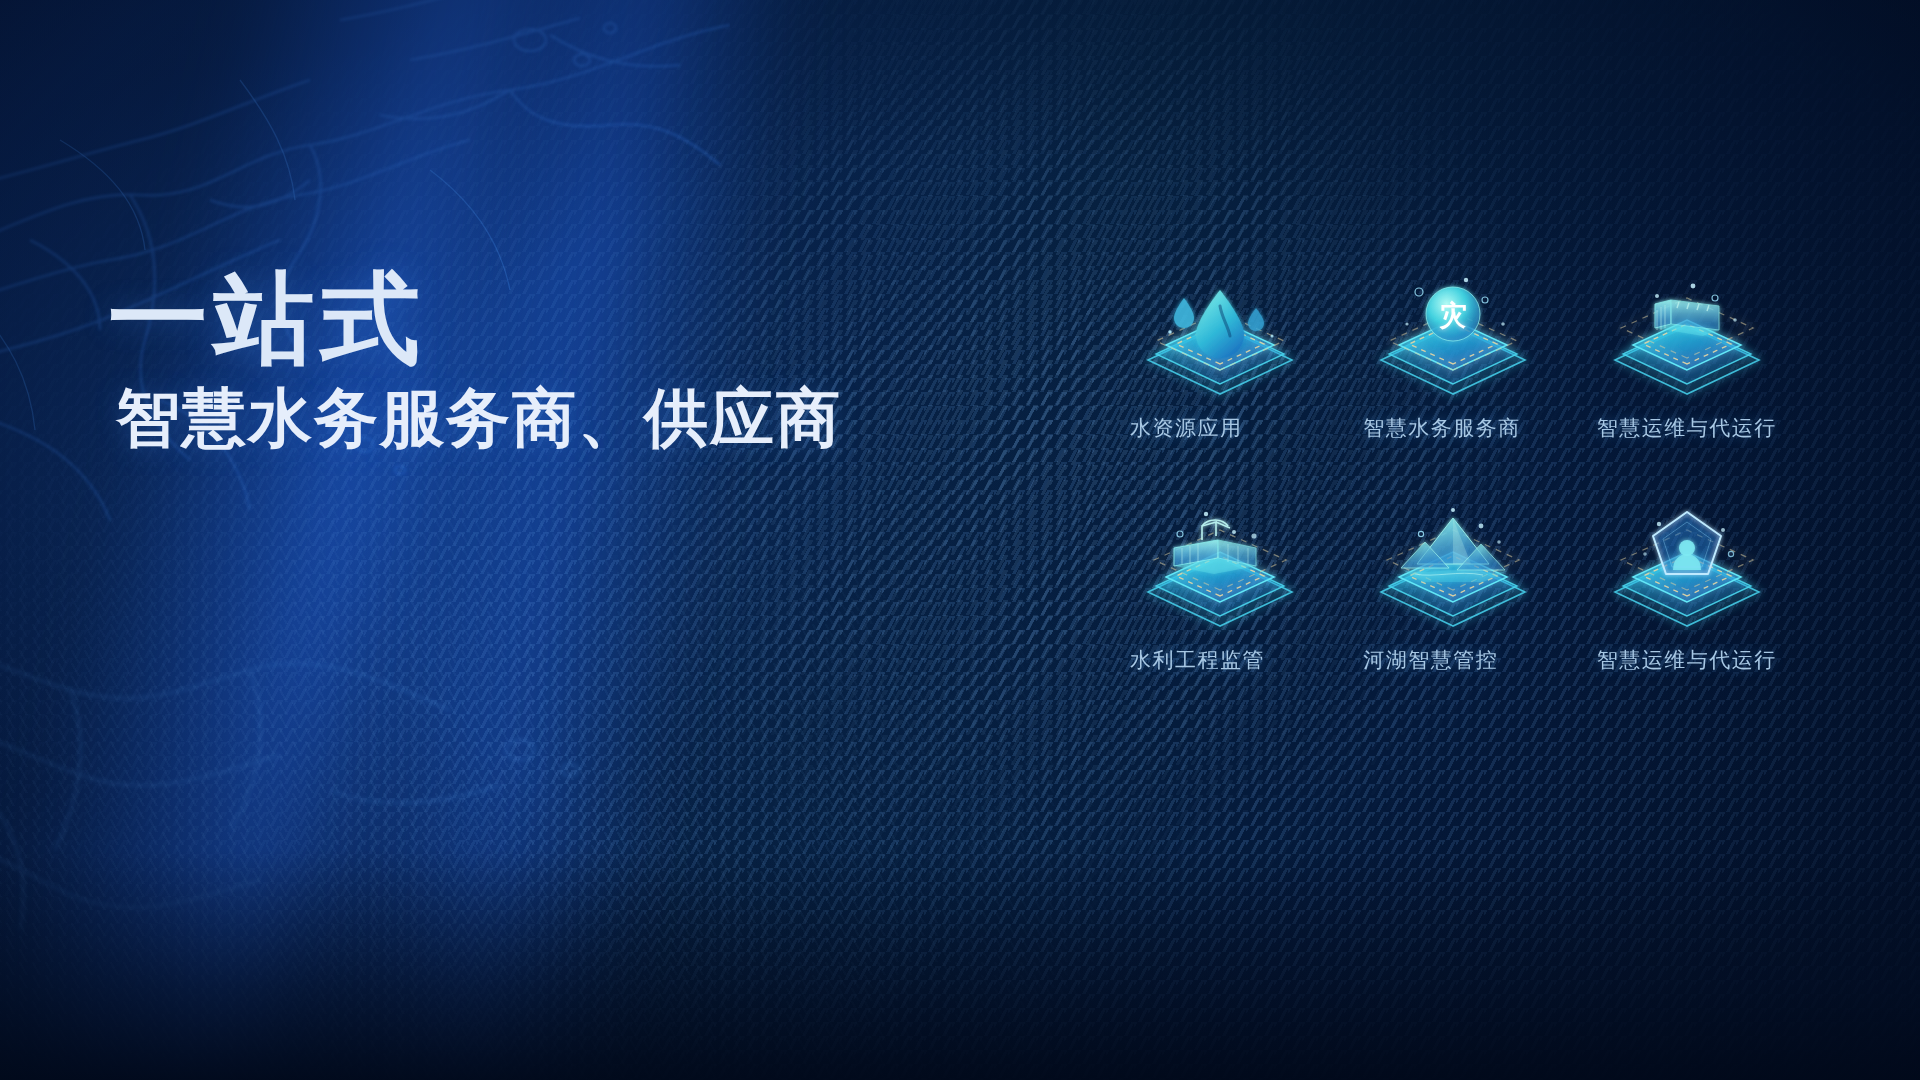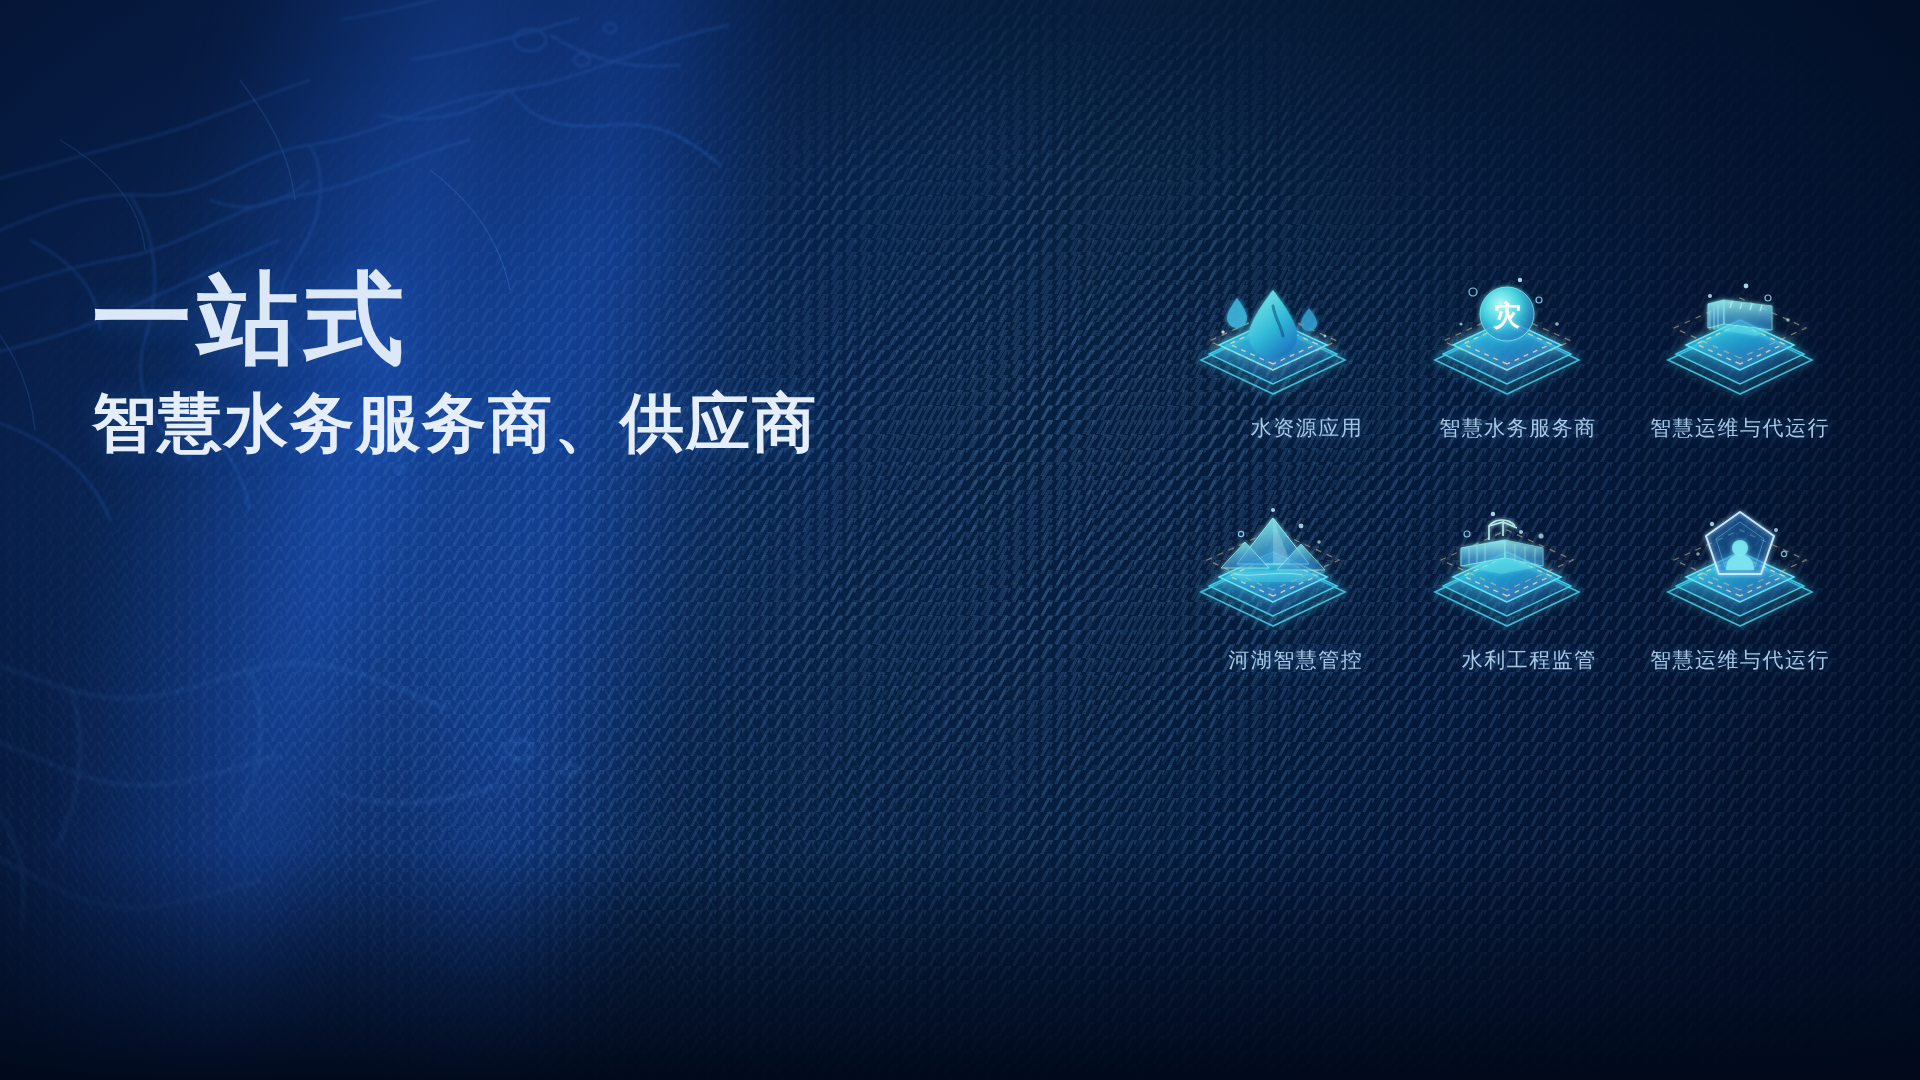--- a/index.html
+++ b/index.html
@@ -150,61 +150,62 @@
     position: absolute;
     left: 0; right: 0; bottom: 0;
     height: 230px;
     pointer-events: none;
     background: linear-gradient(180deg, rgba(2,14,36,0) 0%, rgba(2,12,32,0.65) 60%, rgba(1,9,26,0.95) 100%);
   }
 
   
   .headline-block {
     position: absolute;
-    left: 92px;
+    left: 108px;
     top: 268px;
     width: 900px;
   }
   .headline-main {
     font-size: 100px;
     line-height: 1.0;
     font-weight: 700;
     color: #dce8f8;
     letter-spacing: 6px;
     margin: 0 0 22px 0;
     text-shadow: 0 2px 30px rgba(60,130,230,0.35);
     white-space: nowrap;
   }
   .headline-sub {
     font-size: 64px;
     line-height: 1.05;
     font-weight: 700;
     color: #e6eefb;
     letter-spacing: 2px;
-    margin: 0;
+    margin: 8px;
     padding-left: 0px;
     text-shadow: 0 2px 26px rgba(60,130,230,0.30);
     white-space: nowrap;
+    font-family: Liberation Mono, monospace;
   }
 
   
   .icon-grid {
     position: absolute;
     left: 1130px;
     top: 272px;
     width: 700px;
     display: grid;
     grid-template-columns: repeat(3, 1fr);
     grid-row-gap: 62px;
     grid-column-gap: 0px;
   }
   .icon-cell {
     display: flex;
     flex-direction: column;
-    align-items: flex-end;
+    align-items: flex-start;
     justify-content: flex-start;
   }
   .icon-art {
     position: relative;
     width: 180px;
     height: 130px;
   }
   .icon-art svg { display:block; width:100%; height:100%; overflow: visible; }
 
   .icon-label {
@@ -432,69 +433,69 @@
         <svg viewBox="0 0 180 130">
           <g filter="url(#glow)">
             <path d="M90 122 L18 88 L90 54 L162 88 Z" fill="none" stroke="#46d3ee" stroke-width="1.6" opacity="0.85"></path>
             <path d="M90 112 L26 82 L90 52 L154 82 Z" fill="url(#plateTop2)" stroke="#4ad8f0" stroke-width="1.4" opacity="0.9"></path>
             <path d="M90 98 L36 73 L90 48 L144 73 Z" fill="url(#plateTop)" stroke="#62e6f6" stroke-width="1.5"></path>
             <path d="M90 92 L46 72 L90 52 L134 72 Z" fill="none" stroke="#e4d5a4" stroke-width="1.4" stroke-dasharray="5 5" opacity="0.9"></path>
             <path d="M90 86 L24 56 L90 26 L156 56 Z" fill="none" stroke="#dfd0a0" stroke-width="1.3" stroke-dasharray="6 6" opacity="0.5"></path>
           </g>
 
           <g filter="url(#glowSm)" opacity="0.95">
-            <path d="M90 14 L126 60 L54 60 Z" fill="url(#mtnGrad)" stroke="#9df4ee" stroke-width="1"></path>
-            <path d="M90 14 L108 60 L90 60 Z" fill="#bdf8f2" opacity="0.28"></path>
-            <path d="M62 38 L86 64 L38 64 Z" fill="url(#mtnGrad)" stroke="#9df4ee" stroke-width="0.9" opacity="0.85"></path>
-            <path d="M118 40 L142 66 L94 66 Z" fill="url(#mtnGrad)" stroke="#9df4ee" stroke-width="0.9" opacity="0.8"></path>
-
-            <path d="M40 66 C 62 72, 90 62, 118 68 C 132 71, 140 68, 146 66 L 120 78 L 60 78 Z" fill="#4fd6ea" opacity="0.35"></path>
-            <path d="M52 70 C 70 74, 96 66, 120 71" fill="none" stroke="#b9f7f2" stroke-width="1" opacity="0.65"></path>
-          </g>
-
-          <circle cx="58" cy="30" r="2.6" fill="none" stroke="#9fe6ff" stroke-width="1.2" opacity="0.85"></circle>
-          <circle cx="90" cy="6" r="2" fill="#c8f2ff" opacity="0.85"></circle>
-          <circle cx="118" cy="22" r="2.4" fill="#c8f2ff" opacity="0.8"></circle>
-          <circle cx="136" cy="38" r="1.8" fill="#c8f2ff" opacity="0.65"></circle>
+            <path d="M44 62 L44 44 L88 36 L88 54 Z" fill="url(#bldGrad)" stroke="#8df2f0" stroke-width="0.9"></path>
+            <path d="M88 54 L88 36 L126 44 L126 62 Z" fill="url(#bldGrad)" stroke="#8df2f0" stroke-width="0.9" opacity="0.75"></path>
+            <path d="M44 62 L88 54 L126 62 L84 70 Z" fill="#63e2ec" opacity="0.42"></path>
+
+            <path d="M72 36 L72 22 L86 18 L86 32" fill="none" stroke="#c0faf6" stroke-width="1.6"></path>
+            <path d="M72 22 C 78 14, 92 14, 98 22" fill="none" stroke="#c0faf6" stroke-width="1.6"></path>
+            <path d="M86 18 L100 24" stroke="#c0faf6" stroke-width="1.4"></path>
+
+            <path d="M52 44 L52 60 M60 42 L60 60 M68 40 L68 58" stroke="#bffaf6" stroke-width="0.9" opacity="0.6"></path>
+            <path d="M98 40 L98 58 M108 42 L108 60 M118 44 L118 60" stroke="#bffaf6" stroke-width="0.9" opacity="0.5"></path>
+          </g>
+
+          <circle cx="76" cy="10" r="2.2" fill="#c8f2ff" opacity="0.85"></circle>
+          <circle cx="50" cy="30" r="3" fill="none" stroke="#9fe6ff" stroke-width="1.2" opacity="0.8"></circle>
+          <circle cx="104" cy="28" r="2" fill="#c8f2ff" opacity="0.8"></circle>
+          <circle cx="124" cy="32" r="2.6" fill="#c8f2ff" opacity="0.7"></circle>
         </svg>
       </div>
-      <div class="icon-label">河湖智慧管控</div>
+      <div class="icon-label">水利工程监管</div>
     </div>
 
     <div class="icon-cell">
       <div class="icon-art">
         <svg viewBox="0 0 180 130">
           <g filter="url(#glow)">
             <path d="M90 122 L18 88 L90 54 L162 88 Z" fill="none" stroke="#46d3ee" stroke-width="1.6" opacity="0.85"></path>
             <path d="M90 112 L26 82 L90 52 L154 82 Z" fill="url(#plateTop2)" stroke="#4ad8f0" stroke-width="1.4" opacity="0.9"></path>
             <path d="M90 98 L36 73 L90 48 L144 73 Z" fill="url(#plateTop)" stroke="#62e6f6" stroke-width="1.5"></path>
             <path d="M90 92 L46 72 L90 52 L134 72 Z" fill="none" stroke="#e4d5a4" stroke-width="1.4" stroke-dasharray="5 5" opacity="0.9"></path>
             <path d="M90 86 L24 56 L90 26 L156 56 Z" fill="none" stroke="#dfd0a0" stroke-width="1.3" stroke-dasharray="6 6" opacity="0.5"></path>
           </g>
 
           <g filter="url(#glowSm)" opacity="0.95">
-            <path d="M44 62 L44 44 L88 36 L88 54 Z" fill="url(#bldGrad)" stroke="#8df2f0" stroke-width="0.9"></path>
-            <path d="M88 54 L88 36 L126 44 L126 62 Z" fill="url(#bldGrad)" stroke="#8df2f0" stroke-width="0.9" opacity="0.75"></path>
-            <path d="M44 62 L88 54 L126 62 L84 70 Z" fill="#63e2ec" opacity="0.42"></path>
-
-            <path d="M72 36 L72 22 L86 18 L86 32" fill="none" stroke="#c0faf6" stroke-width="1.6"></path>
-            <path d="M72 22 C 78 14, 92 14, 98 22" fill="none" stroke="#c0faf6" stroke-width="1.6"></path>
-            <path d="M86 18 L100 24" stroke="#c0faf6" stroke-width="1.4"></path>
-
-            <path d="M52 44 L52 60 M60 42 L60 60 M68 40 L68 58" stroke="#bffaf6" stroke-width="0.9" opacity="0.6"></path>
-            <path d="M98 40 L98 58 M108 42 L108 60 M118 44 L118 60" stroke="#bffaf6" stroke-width="0.9" opacity="0.5"></path>
-          </g>
-
-          <circle cx="76" cy="10" r="2.2" fill="#c8f2ff" opacity="0.85"></circle>
-          <circle cx="50" cy="30" r="3" fill="none" stroke="#9fe6ff" stroke-width="1.2" opacity="0.8"></circle>
-          <circle cx="104" cy="28" r="2" fill="#c8f2ff" opacity="0.8"></circle>
-          <circle cx="124" cy="32" r="2.6" fill="#c8f2ff" opacity="0.7"></circle>
+            <path d="M90 14 L126 60 L54 60 Z" fill="url(#mtnGrad)" stroke="#9df4ee" stroke-width="1"></path>
+            <path d="M90 14 L108 60 L90 60 Z" fill="#bdf8f2" opacity="0.28"></path>
+            <path d="M62 38 L86 64 L38 64 Z" fill="url(#mtnGrad)" stroke="#9df4ee" stroke-width="0.9" opacity="0.85"></path>
+            <path d="M118 40 L142 66 L94 66 Z" fill="url(#mtnGrad)" stroke="#9df4ee" stroke-width="0.9" opacity="0.8"></path>
+
+            <path d="M40 66 C 62 72, 90 62, 118 68 C 132 71, 140 68, 146 66 L 120 78 L 60 78 Z" fill="#4fd6ea" opacity="0.35"></path>
+            <path d="M52 70 C 70 74, 96 66, 120 71" fill="none" stroke="#b9f7f2" stroke-width="1" opacity="0.65"></path>
+          </g>
+
+          <circle cx="58" cy="30" r="2.6" fill="none" stroke="#9fe6ff" stroke-width="1.2" opacity="0.85"></circle>
+          <circle cx="90" cy="6" r="2" fill="#c8f2ff" opacity="0.85"></circle>
+          <circle cx="118" cy="22" r="2.4" fill="#c8f2ff" opacity="0.8"></circle>
+          <circle cx="136" cy="38" r="1.8" fill="#c8f2ff" opacity="0.65"></circle>
         </svg>
       </div>
-      <div class="icon-label">水利工程监管</div>
+      <div class="icon-label">河湖智慧管控</div>
     </div>
 
     <div class="icon-cell">
       <div class="icon-art">
         <svg viewBox="0 0 180 130">
           <g filter="url(#glow)">
             <path d="M90 122 L18 88 L90 54 L162 88 Z" fill="none" stroke="#46d3ee" stroke-width="1.6" opacity="0.85"></path>
             <path d="M90 112 L26 82 L90 52 L154 82 Z" fill="url(#plateTop2)" stroke="#4ad8f0" stroke-width="1.4" opacity="0.9"></path>
             <path d="M90 98 L36 73 L90 48 L144 73 Z" fill="url(#plateTop)" stroke="#62e6f6" stroke-width="1.5"></path>
             <path d="M90 92 L46 72 L90 52 L134 72 Z" fill="none" stroke="#e4d5a4" stroke-width="1.4" stroke-dasharray="5 5" opacity="0.9"></path>

